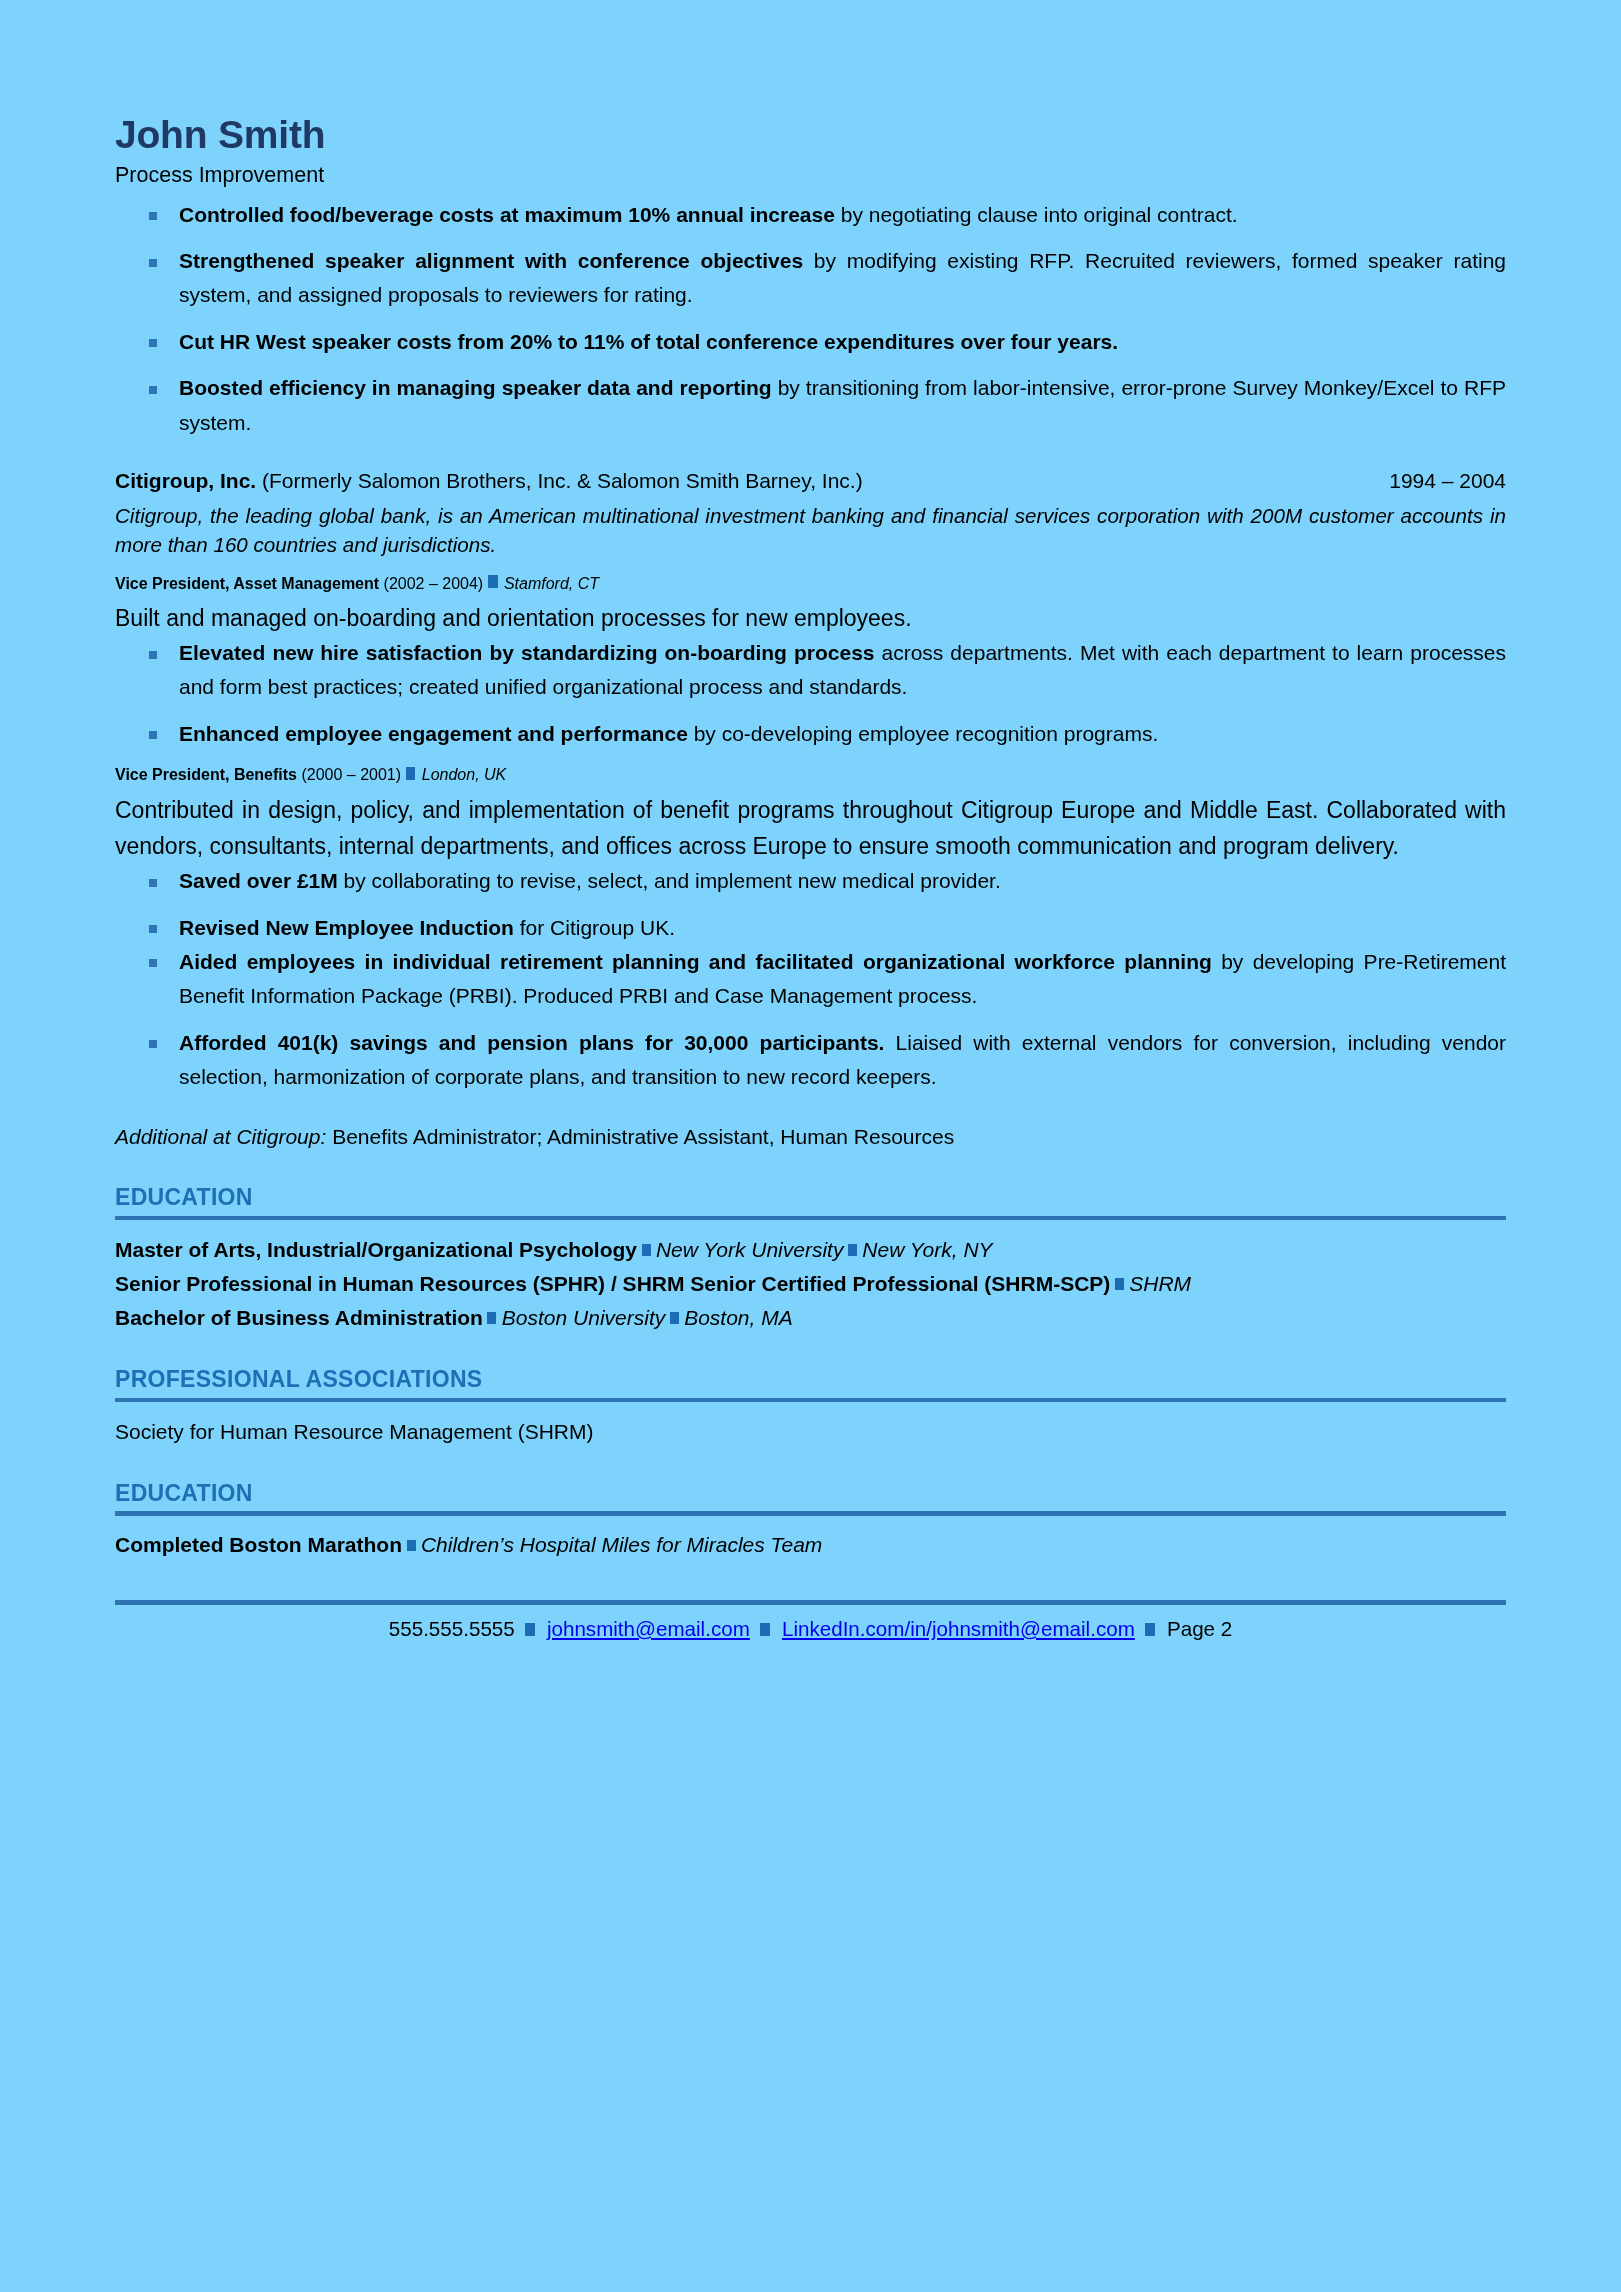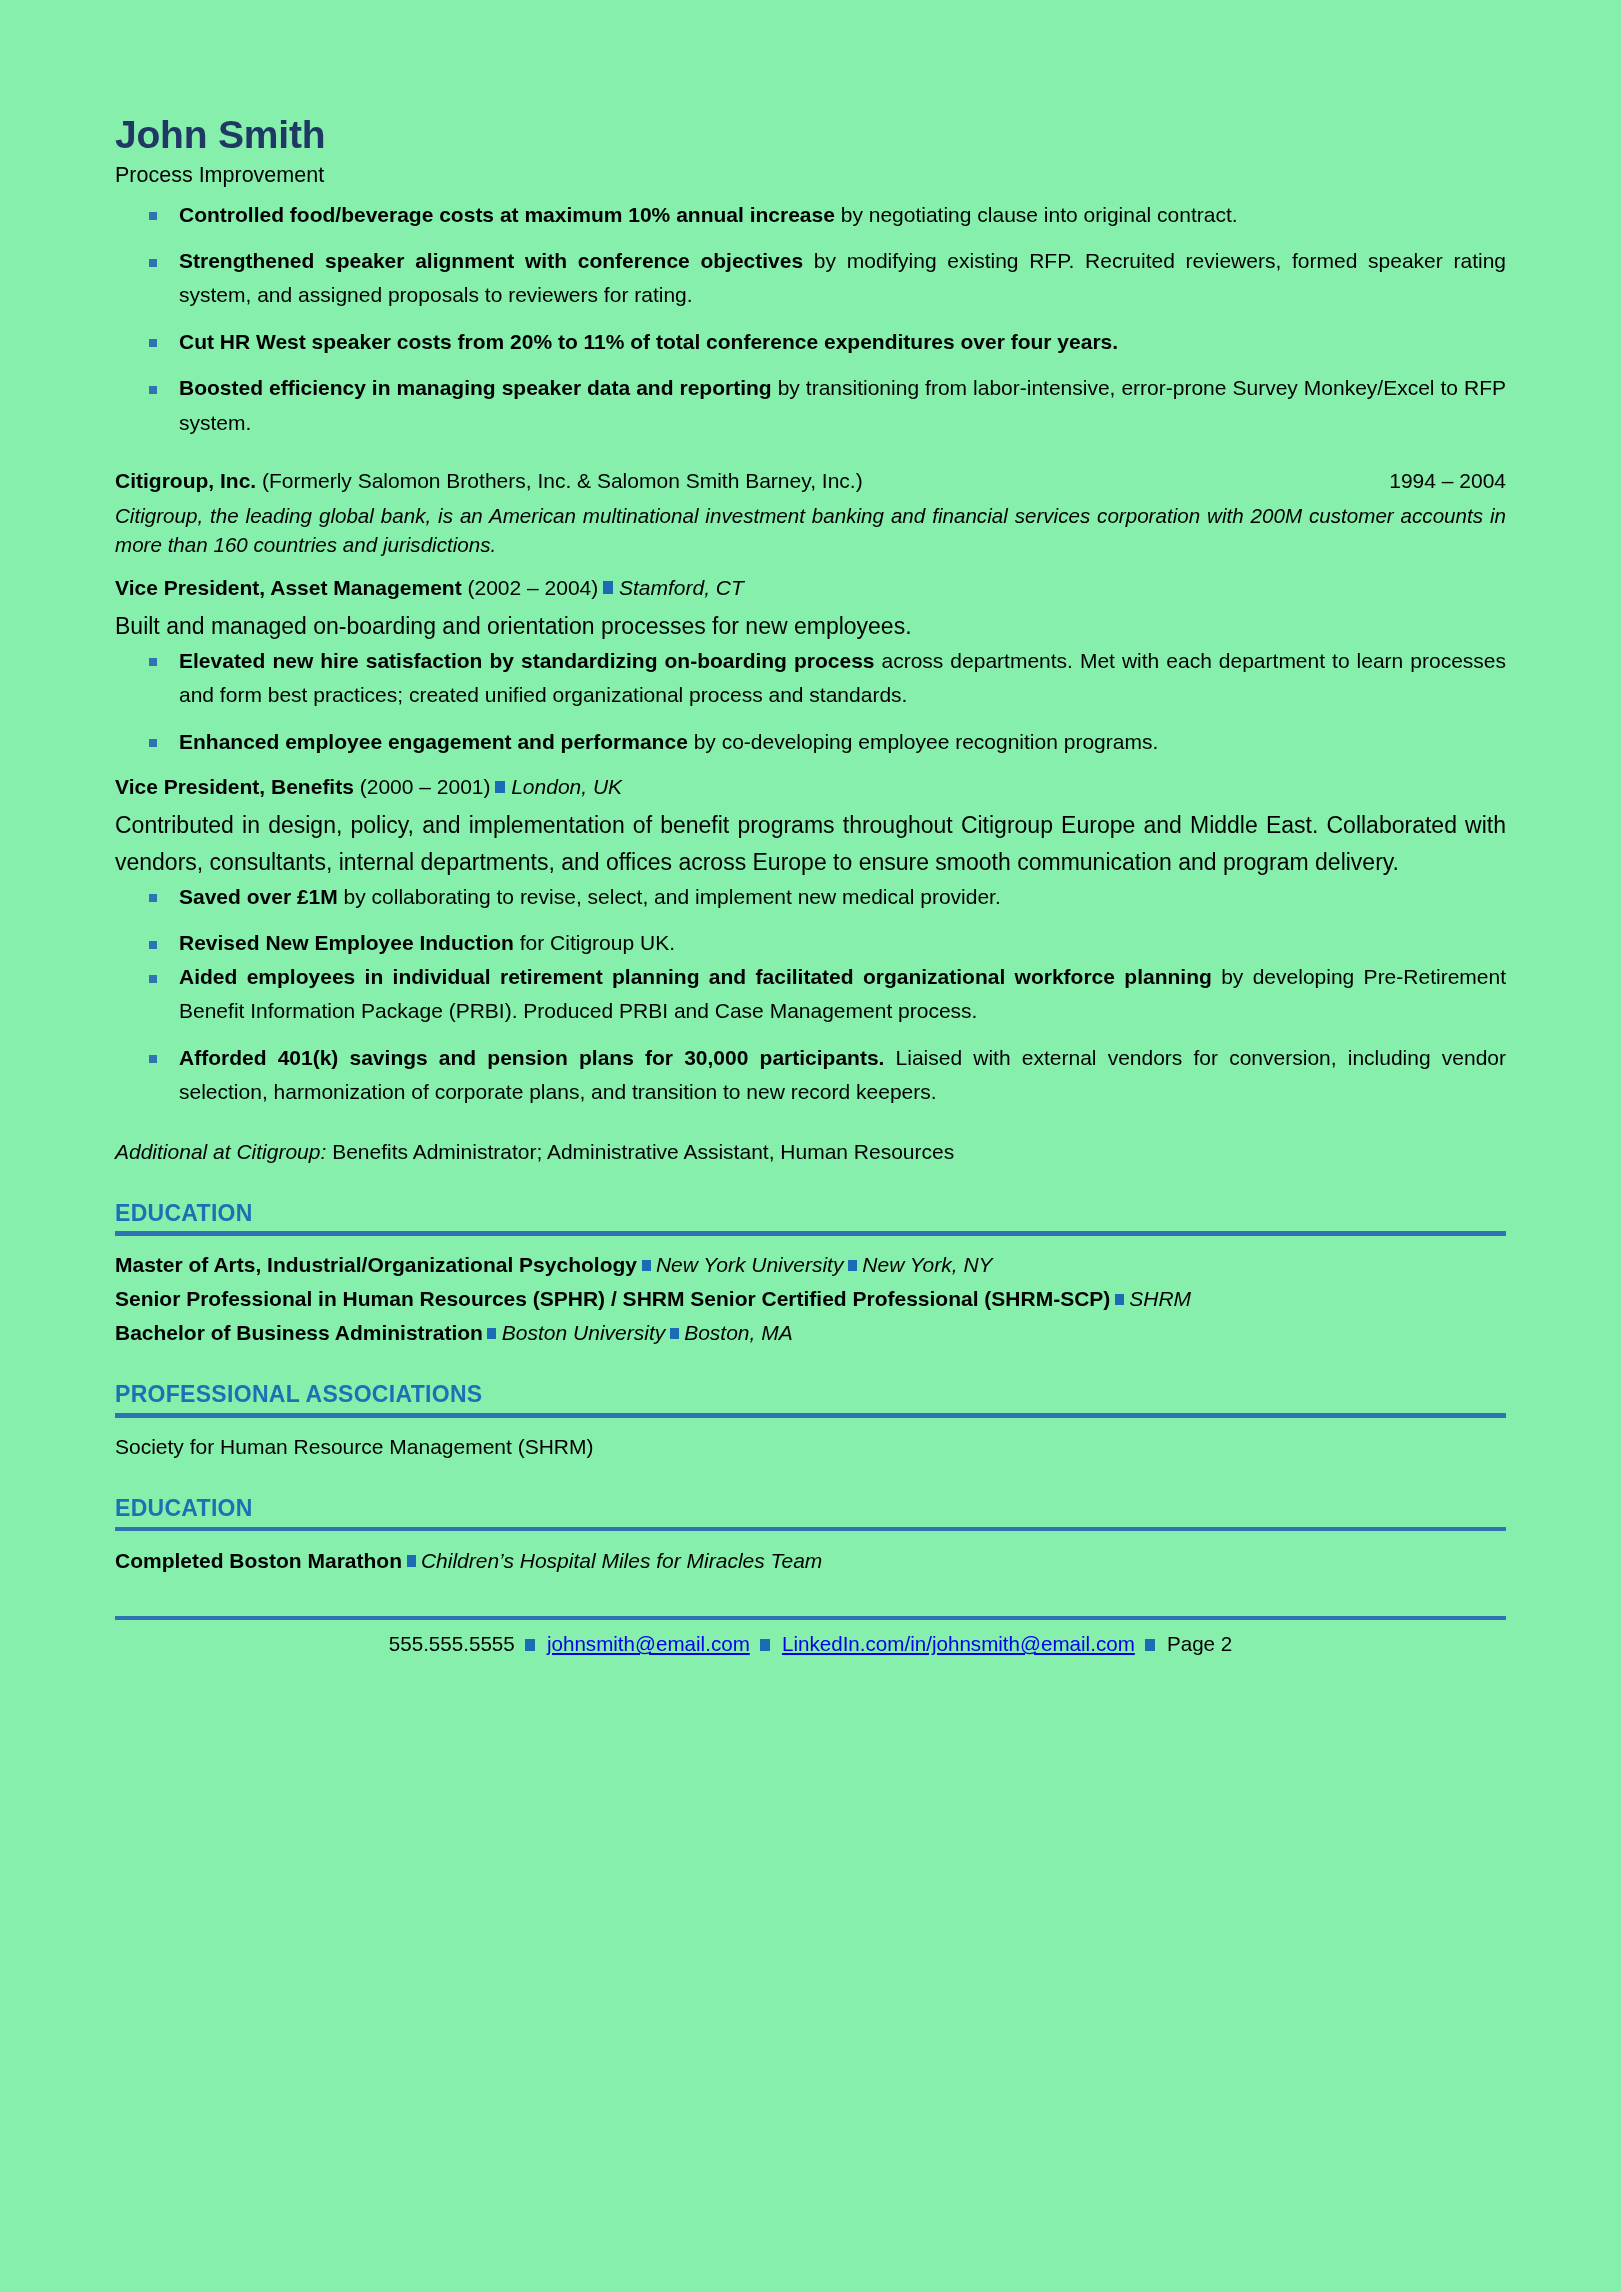--- a/index.html
+++ b/index.html
@@ -13,21 +13,21 @@
     font-family: "Liberation Sans", sans-serif;
     color: #000000;
     -webkit-font-smoothing: antialiased;
   }
   .page {
     position: relative;
     width: 1621px;
     min-height: 2293px;
     box-sizing: border-box;
     padding: 115px 115px 36px 115px;
-    background: #86efac;
+    background: #7dd3fc;
   }
 
   
   .name {
     font-size: 39px;
     font-weight: bold;
     color: #1F3864;
     letter-spacing: -0.2px;
     line-height: 1.05;
     margin: 0 0 7.2px 0;
@@ -81,21 +81,21 @@
 
   .company-desc {
     font-size: 20.6px;
     font-style: italic;
     line-height: 1.42;
     text-align: justify;
     margin-top: 3.6px;
   }
 
   .role-row {
-    font-size: 21px;
+    font-size: 16px;
     line-height: 1.55;
     margin-top: 12.5px;
   }
   .role-title { font-weight: bold; }
   .role-loc { font-style: italic; }
 
   .role-summary {
     font-size: 23px;
     line-height: 1.58;
     text-align: justify;

